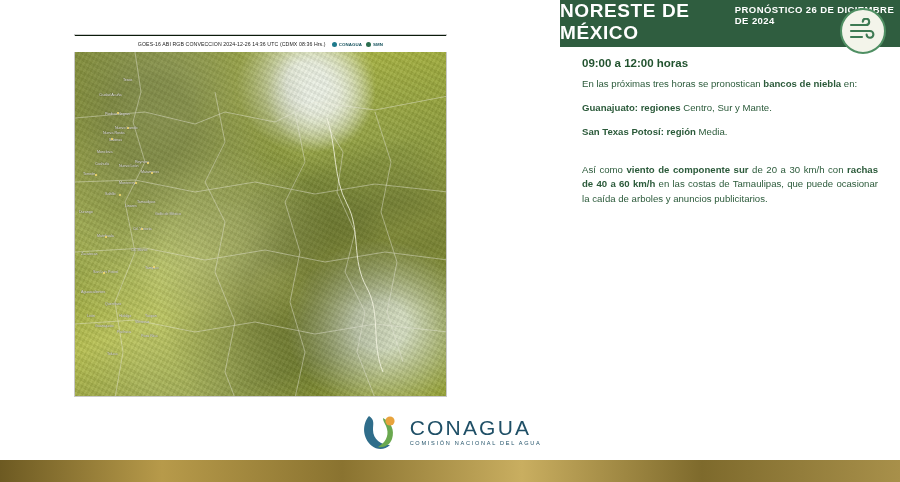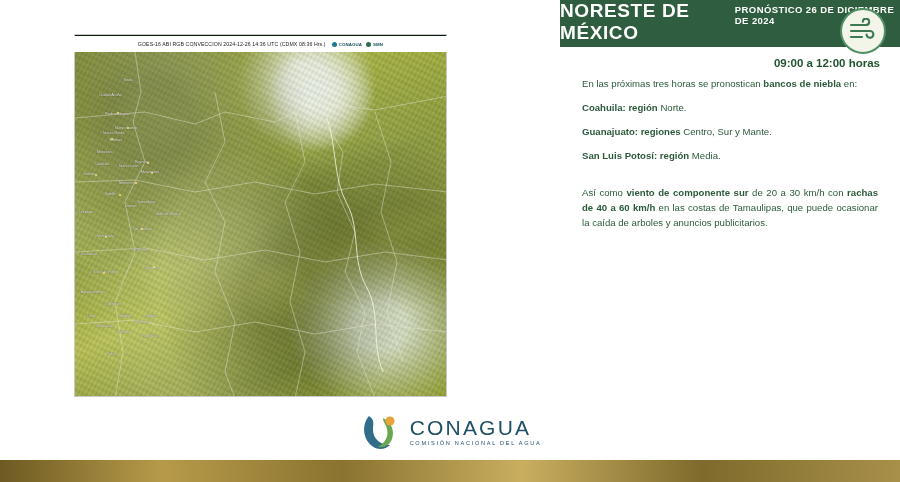--- a/index.html
+++ b/index.html
@@ -145,21 +145,20 @@
     border: 2px solid #4f8f63;
     display: flex; align-items: center; justify-content: center;
   }
   .wind-badge svg { display: block; }
 
   .time-line {
     padding: 10px 20px 0 22px;
     font-size: 11.5px;
     font-weight: bold;
     color: #22532f;
-    text-align: right;
   }
   .body-text {
     padding: 8px 22px 0 22px;
     font-size: 9.6px;
     line-height: 1.55;
     color: #2b5a3a;
     text-align: justify;
   }
   .body-text p { margin-bottom: 9px; }
   .body-text b { font-weight: bold; }
@@ -305,33 +304,29 @@
       </div>
     </div>
 
     <div class="time-line">09:00 a 12:00 horas</div>
 
     <div class="body-text">
       <p>
         <span>En las próximas tres horas se pronostican </span><b>bancos de niebla</b><span> en:</span>
       </p>
 
-      <p>
-        <b>Coahuila:</b>
-        <b>región</b><span> Norte.</span>
-      </p>
 
 
       <p>
         <b>Guanajuato:</b>
         <b>regiones</b><span> Centro, Sur y Mante.</span>
       </p>
 
       <p>
-        <b>San Luis Potosí:</b>
+        <b>San Texas Potosí:</b>
         <b>región</b><span> Media.</span>
       </p>
 
       <div class="gap"></div>
 
       <p>
         <span>Así como </span><b>viento de componente sur</b><span> de 20 a 30 km/h con </span><b>rachas de 40 a 60 km/h</b><span> en las costas de Tamaulipas, que puede ocasionar la caída de arboles y anuncios publicitarios.</span>
       </p>
 
     </div>

